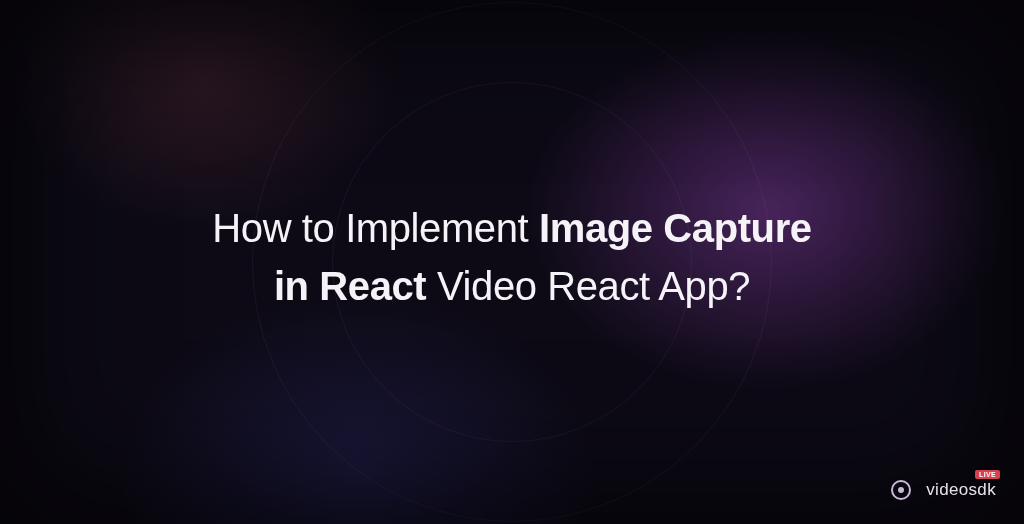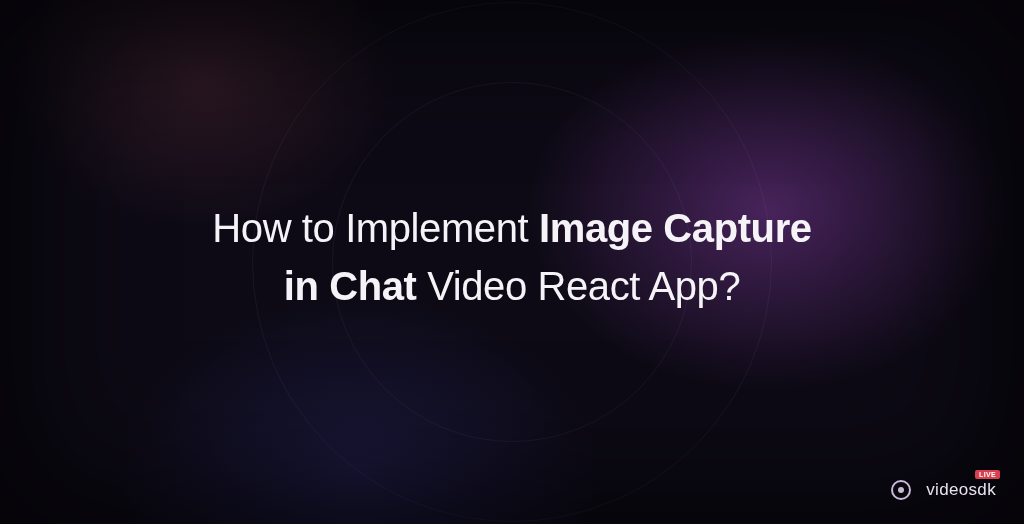--- a/index.html
+++ b/index.html
@@ -142,21 +142,21 @@
 
   <div class="circles">
     <div class="circle circle-1"></div>
     <div class="circle circle-2"></div>
   </div>
 
   <div class="vignette"></div>
 
   <h1 class="title-wrap">
     <span class="light">How to Implement </span><span class="bold">Image Capture</span><br>
-    <span class="bold">in Chat</span><span class="light"> Video React App?</span>
+    <span class="bold">in React</span><span class="light"> Video React App?</span>
   </h1>
 
   <div class="logo">
     <span class="logo-icon"></span>
     <span class="logo-text">videosdk</span>
     <span class="logo-badge">LIVE</span>
   </div>
 
 </div>
 

